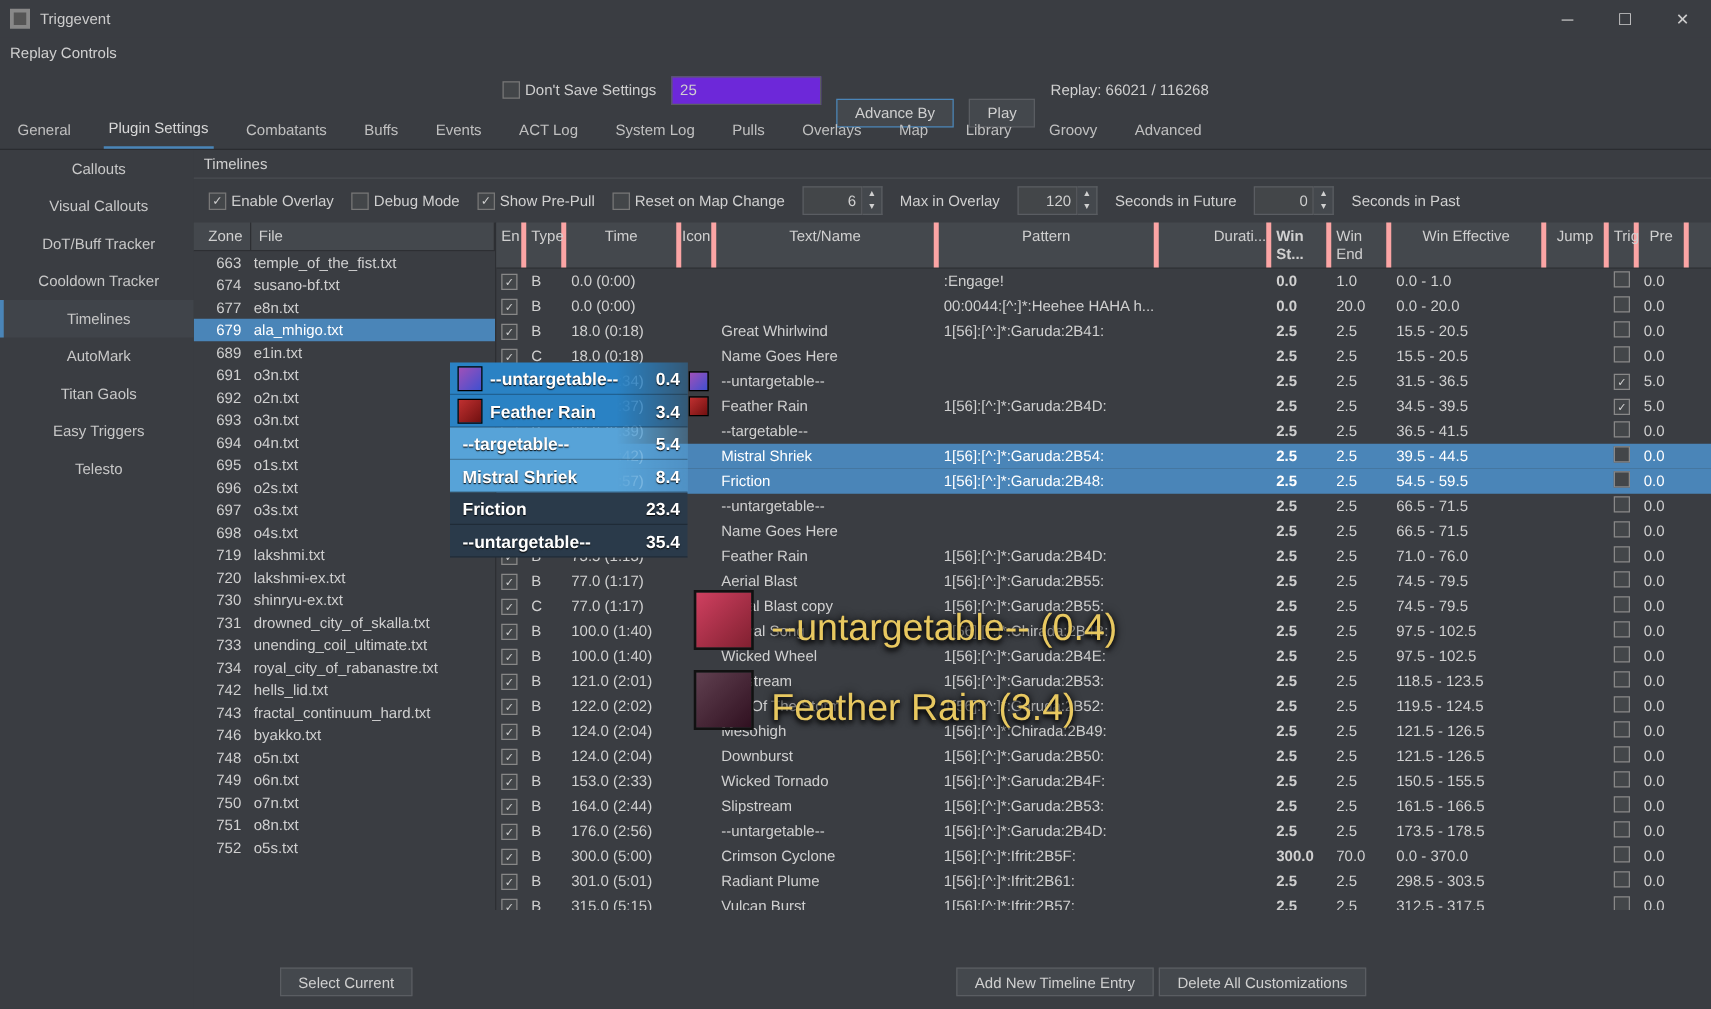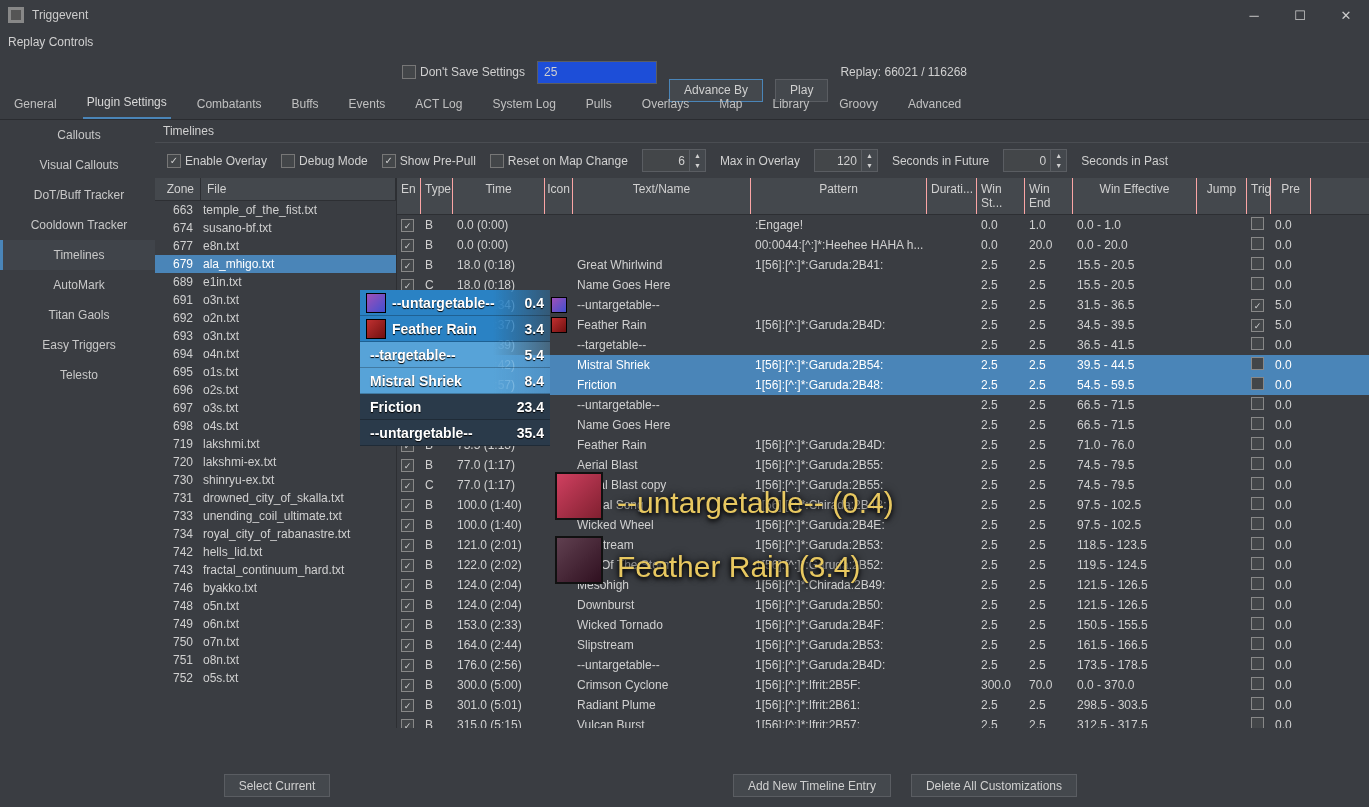--- a/index.html
+++ b/index.html
@@ -70,21 +70,21 @@
   border: 1px solid #777;
   background: #434649;
   display: inline-flex;
   align-items: center;
   justify-content: center;
   font-size: 10px;
   color: #d0d0d0;
 }
 .checkbox.checked .box::after { content: '✓'; }
 input.text {
-  background: #1d4ed8;
+  background: #6d28d9;
   border: 1px solid #5a5d62;
   color: #d0d0d0;
   padding: 3px 6px;
   font-size: 12px;
   height: 23px;
 }
 .btn {
   background: #44484d;
   border: 1px solid #5a5d62;
   color: #d0d0d0;
@@ -233,42 +233,42 @@
   min-width: 0;
 }
 .tl-header {
   display: flex;
   background: #44484d;
   font-size: 12px;
   border-bottom: 1px solid #2d2f33;
 }
 .tl-header .c {
   padding: 4px 4px;
-  border-right: 1px solid #fca5a5;
+  border-right: 4px solid #fca5a5;
 }
 .tl-body {
   flex: 1;
   overflow: hidden;
 }
 .tl-row {
   display: flex;
   align-items: center;
   padding: 1px 0;
   font-size: 12px;
   height: 20px;
 }
 .tl-row .c { padding: 0 4px; }
 .c-en { width: 24px; }
 .c-type { width: 32px; }
 .c-time { width: 92px; text-align: left; }
 .c-icon { width: 28px; display:flex; justify-content:center; }
 .c-name { width: 178px; }
 .c-pat { width: 176px; overflow: hidden; white-space: nowrap; text-overflow: clip;}
-.c-dur { width: 50px; }
-.c-ws { width: 48px; }
+.c-dur { width: 50px; margin-left: 40px; }
+.c-ws { width: 48px; font-weight: bold; }
 .c-we { width: 48px; }
 .c-wef { width: 124px; }
 .c-jump { width: 50px; }
 .c-trig { width: 24px; }
 .c-pre { width: 40px; }
 .hl { background: #4a85b8; color: #fff; }
 .chk {
   width: 13px; height: 13px;
   border: 1px solid #888;
   background: #434649;
@@ -281,21 +281,21 @@
 .icon-box {
   width: 16px; height: 16px;
   background: linear-gradient(135deg,#a050b8,#4050d0);
   border: 1px solid #000;
 }
 .icon-box.red { background: linear-gradient(135deg,#c03030,#701010); }
 
 .bottom-bar {
   padding: 10px 12px;
   display: flex;
-  gap: 20px;
+  gap: 4px;
   align-items: center;
 }
 .bottom-bar .grow { flex: 1; }
 
 
 .overlay-countdown {
   position: absolute;
   left: 205px; top: 170px;
   width: 190px;
   z-index: 10;

